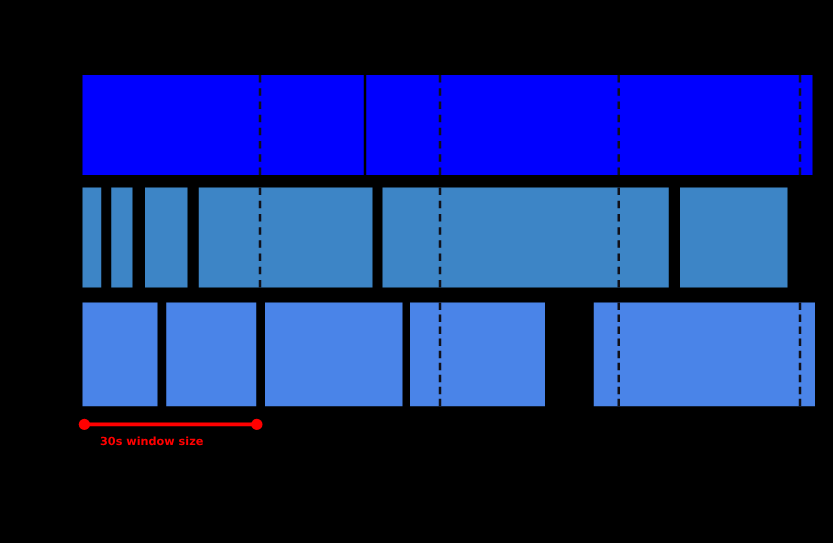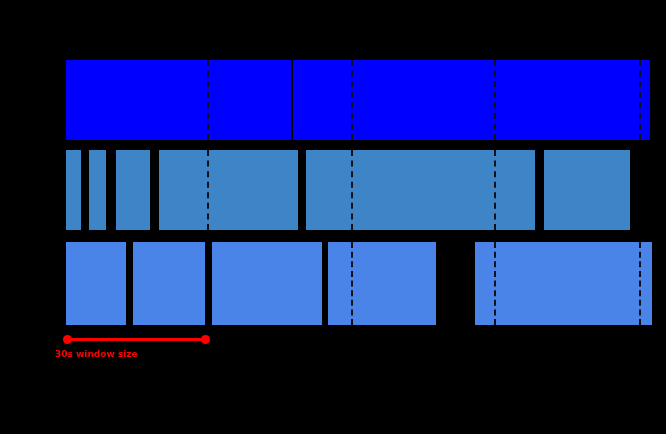--- a/index.html
+++ b/index.html
@@ -101,18 +101,18 @@
         <div class="window-divider" style="left: 494px; top: 150px; height: 80px; border-left-color: rgb(16, 16, 24);"></div>
         <div class="window-divider" style="left: 494px; top: 242px; height: 83px; border-left-color: rgb(16, 16, 24);"></div>
         <div class="window-divider" style="left: 639px; top: 60px; height: 80px; border-left-color: rgb(16, 16, 24);"></div>
         <div class="window-divider" style="left: 639px; top: 242px; height: 83px; border-left-color: rgb(16, 16, 24);"></div>
       </div>
 
     <div id="annotation-group">
       <div class="annotation-line" id="ann-line" style="left: 67px; width: 139px; top: 338px; background: rgb(255, 0, 0);"></div>
       <div class="annotation-cap" id="ann-cap-start" style="left: 63px; top: 335px; background: rgb(255, 0, 0);"></div>
       <div class="annotation-cap" id="ann-cap-end" style="left: 201px; top: 335px; background: rgb(255, 0, 0);"></div>
-      <div class="annotation-label" id="ann-label" style="top: 349px; left: 0px; width: 666px; text-align: left; color: rgb(255, 0, 0); padding-left: 55px; box-sizing: border-box;">30s window size</div>
+      <div class="annotation-label" id="ann-label" style="top: 349px; left: 0px; width: 666px; text-align: left; color: rgb(255, 0, 0); padding-left: 80px; box-sizing: border-box;">30s window size</div>
     </div>
 
   </div>
 
 </div>
 
 </body></html>

